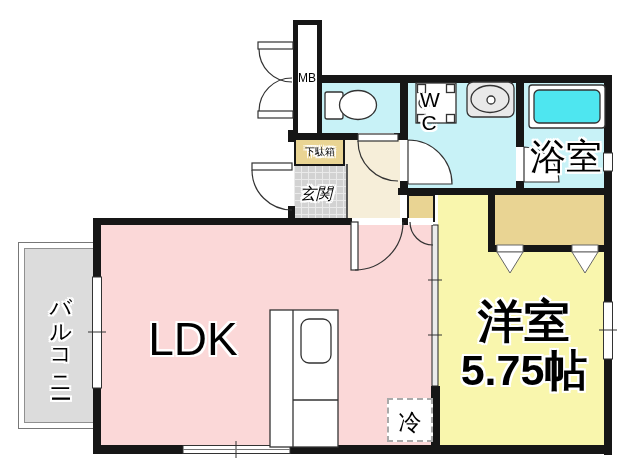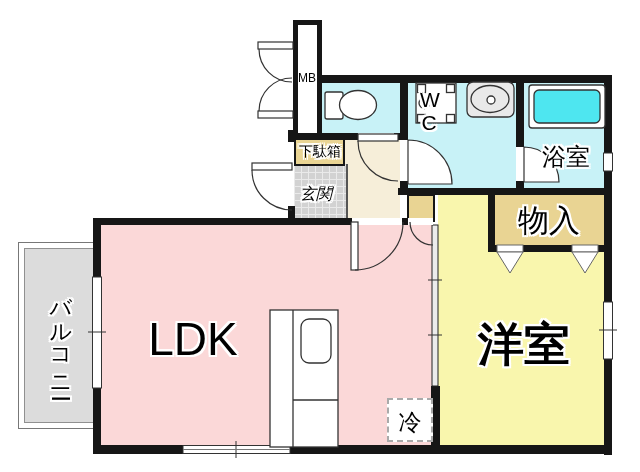--- a/index.html
+++ b/index.html
@@ -172,23 +172,23 @@
   <div class="abs rei-box"></div>
 
   <div class="lbl v" style="left:61px;top:336px;font-size:22px;">バルコニー</div>
 
   <div class="lbl" style="left:193px;top:340px;font-size:46px;">
     <span>LDK</span>
   </div>
 
   <div class="lbl" style="left:524px;top:345px;font-size:46px;font-weight:bold;">
     <span>洋室</span>
+    <span style="font-size:43px;">5.75帖</span>
   </div>
 
-  <div class="lbl" style="left:320px;top:152px;font-size:14px;">下駄箱</div>
+  <div class="lbl" style="left:320px;top:152px;font-size:10px;">下駄箱</div>
   <div class="lbl" style="left:316px;top:194px;font-size:16px;font-style:italic;">玄関</div>
   <div class="lbl wcbreak" style="left:391px;top:112px;font-size:21px;margin-left:38px;">WC</div>
-  <div class="lbl" style="left:566px;top:157px;font-size:24px;">浴室</div>
-  <div class="lbl" style="left:549px;top:221px;font-size:31px;">物入</div>
+  <div class="lbl" style="left:566px;top:157px;font-size:36px;">浴室</div>
   <div class="lbl" style="left:307px;top:78px;font-size:12px;text-shadow:none;">MB</div>
   <div class="lbl" style="left:410px;top:422px;font-size:23px;text-shadow:none;">冷</div>
 
 </div>
 
 </body></html>

